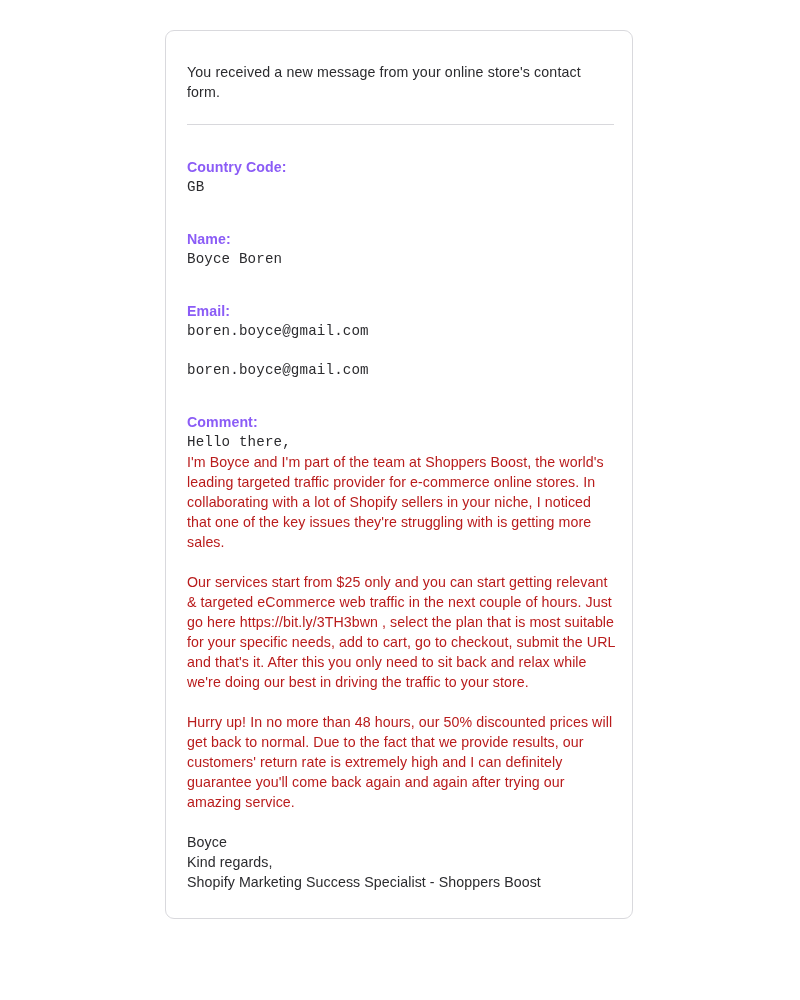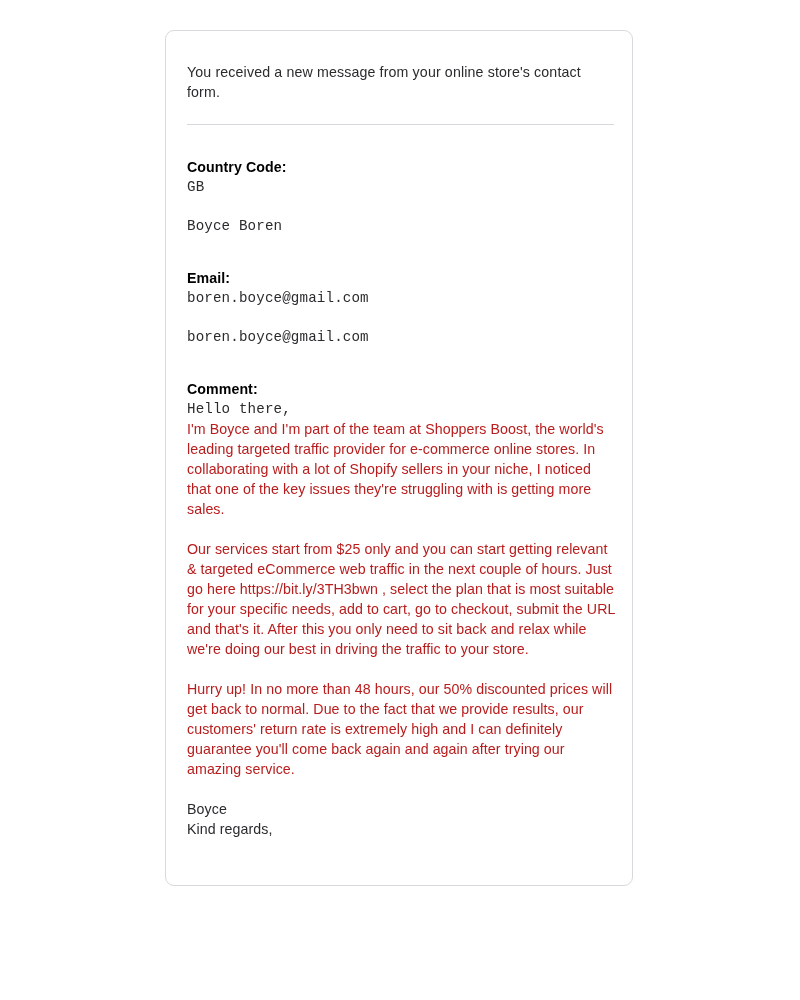--- a/index.html
+++ b/index.html
@@ -53,21 +53,21 @@
   .field-block {
     margin-bottom: 19px;
   }
   .field-block:last-child {
     margin-bottom: 0;
   }
   .field-label {
     font-size: 14.2px;
     line-height: 20px;
     font-weight: 700;
-    color: #000000;
+    color: #8b5cf6;
     letter-spacing: 0.005em;
     margin-top: 32px;
   }
   .field-value {
     font-size: 14.2px;
     line-height: 20px;
     font-weight: 400;
     color: #2b2b2e;
     letter-spacing: 0.01em;
     font-family: Liberation Mono, monospace;
@@ -105,20 +105,21 @@
     <div class="divider"></div>
 
     <div class="fields">
 
       <div class="field-block">
         <div class="field-label">Country Code:</div>
         <div class="field-value">GB</div>
       </div>
 
       <div class="field-block">
+        <div class="field-label">Name:</div>
         <div class="field-value">Boyce Boren</div>
       </div>
 
       <div class="field-block">
         <div class="field-label">Email:</div>
         <div class="field-value">boren.boyce@gmail.com</div>
       </div>
 
       <div class="field-block">
         <div class="field-value">boren.boyce@gmail.com</div>
@@ -132,18 +133,19 @@
     </div>
 
     <div class="comment-body">
       <p class="comment-para">I'm Boyce and I'm part of the team at Shoppers Boost, the world's leading targeted traffic provider for e-commerce online stores. In collaborating with a lot of Shopify sellers in your niche, I noticed that one of the key issues they're struggling with is getting more sales.</p>
       <p class="comment-para">Our services start from $25 only and you can start getting relevant &amp; targeted eCommerce web traffic in the next couple of hours. Just go here https://bit.ly/3TH3bwn , select the plan that is most suitable for your specific needs, add to cart, go to checkout, submit the URL and that's it. After this you only need to sit back and relax while we're doing our best in driving the traffic to your store.</p>
       <p class="comment-para">Hurry up! In no more than 48 hours, our 50% discounted prices will get back to normal. Due to the fact that we provide results, our customers' return rate is extremely high and I can definitely guarantee you'll come back again and again after trying our amazing service.</p>
 
       <div>
         <div class="signoff-line">Boyce</div>
         <div class="signoff-line">Kind regards,</div>
+        <div class="signoff-line">Shopify Marketing Success Specialist - Shoppers Boost</div>
       </div>
     </div>
 
   </div>
 
 </div>
 
 </body></html>

